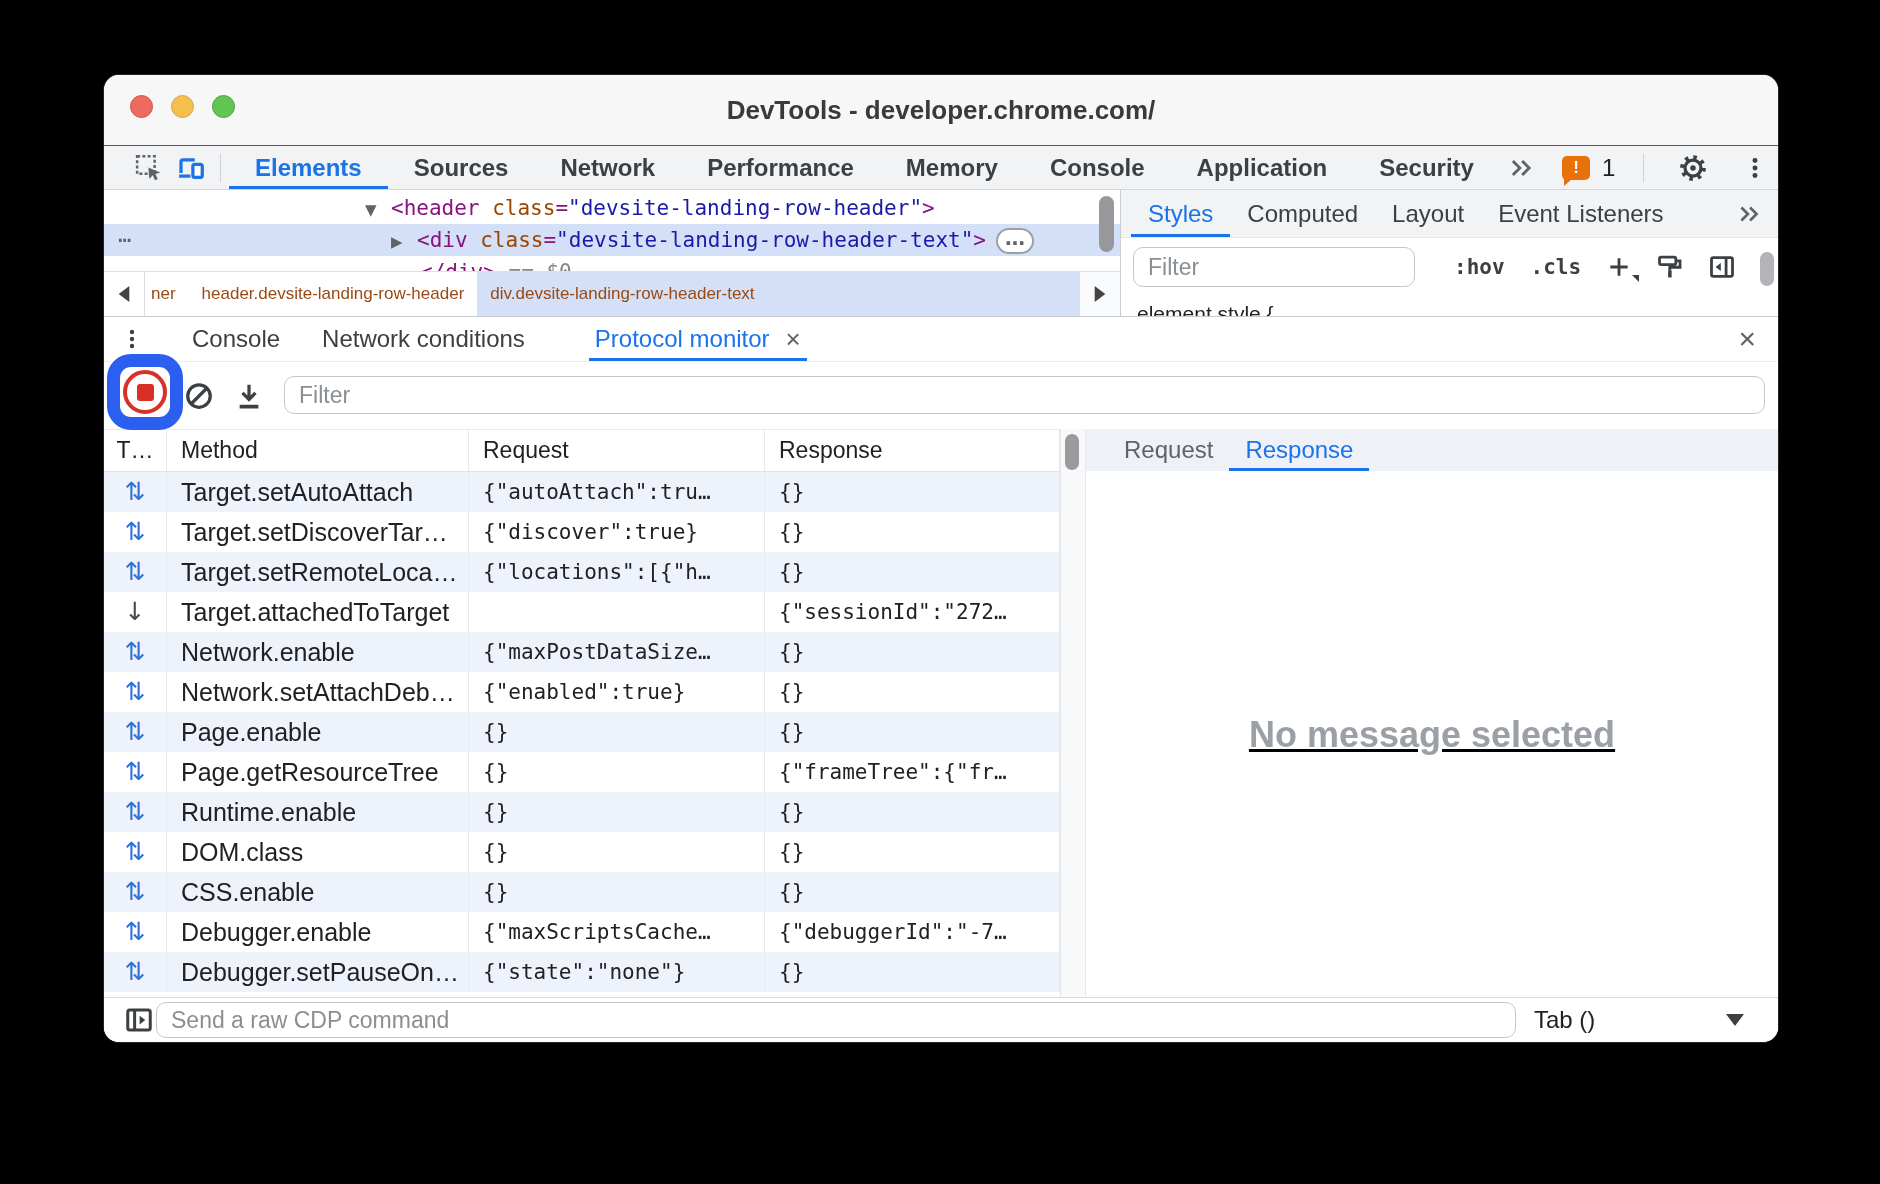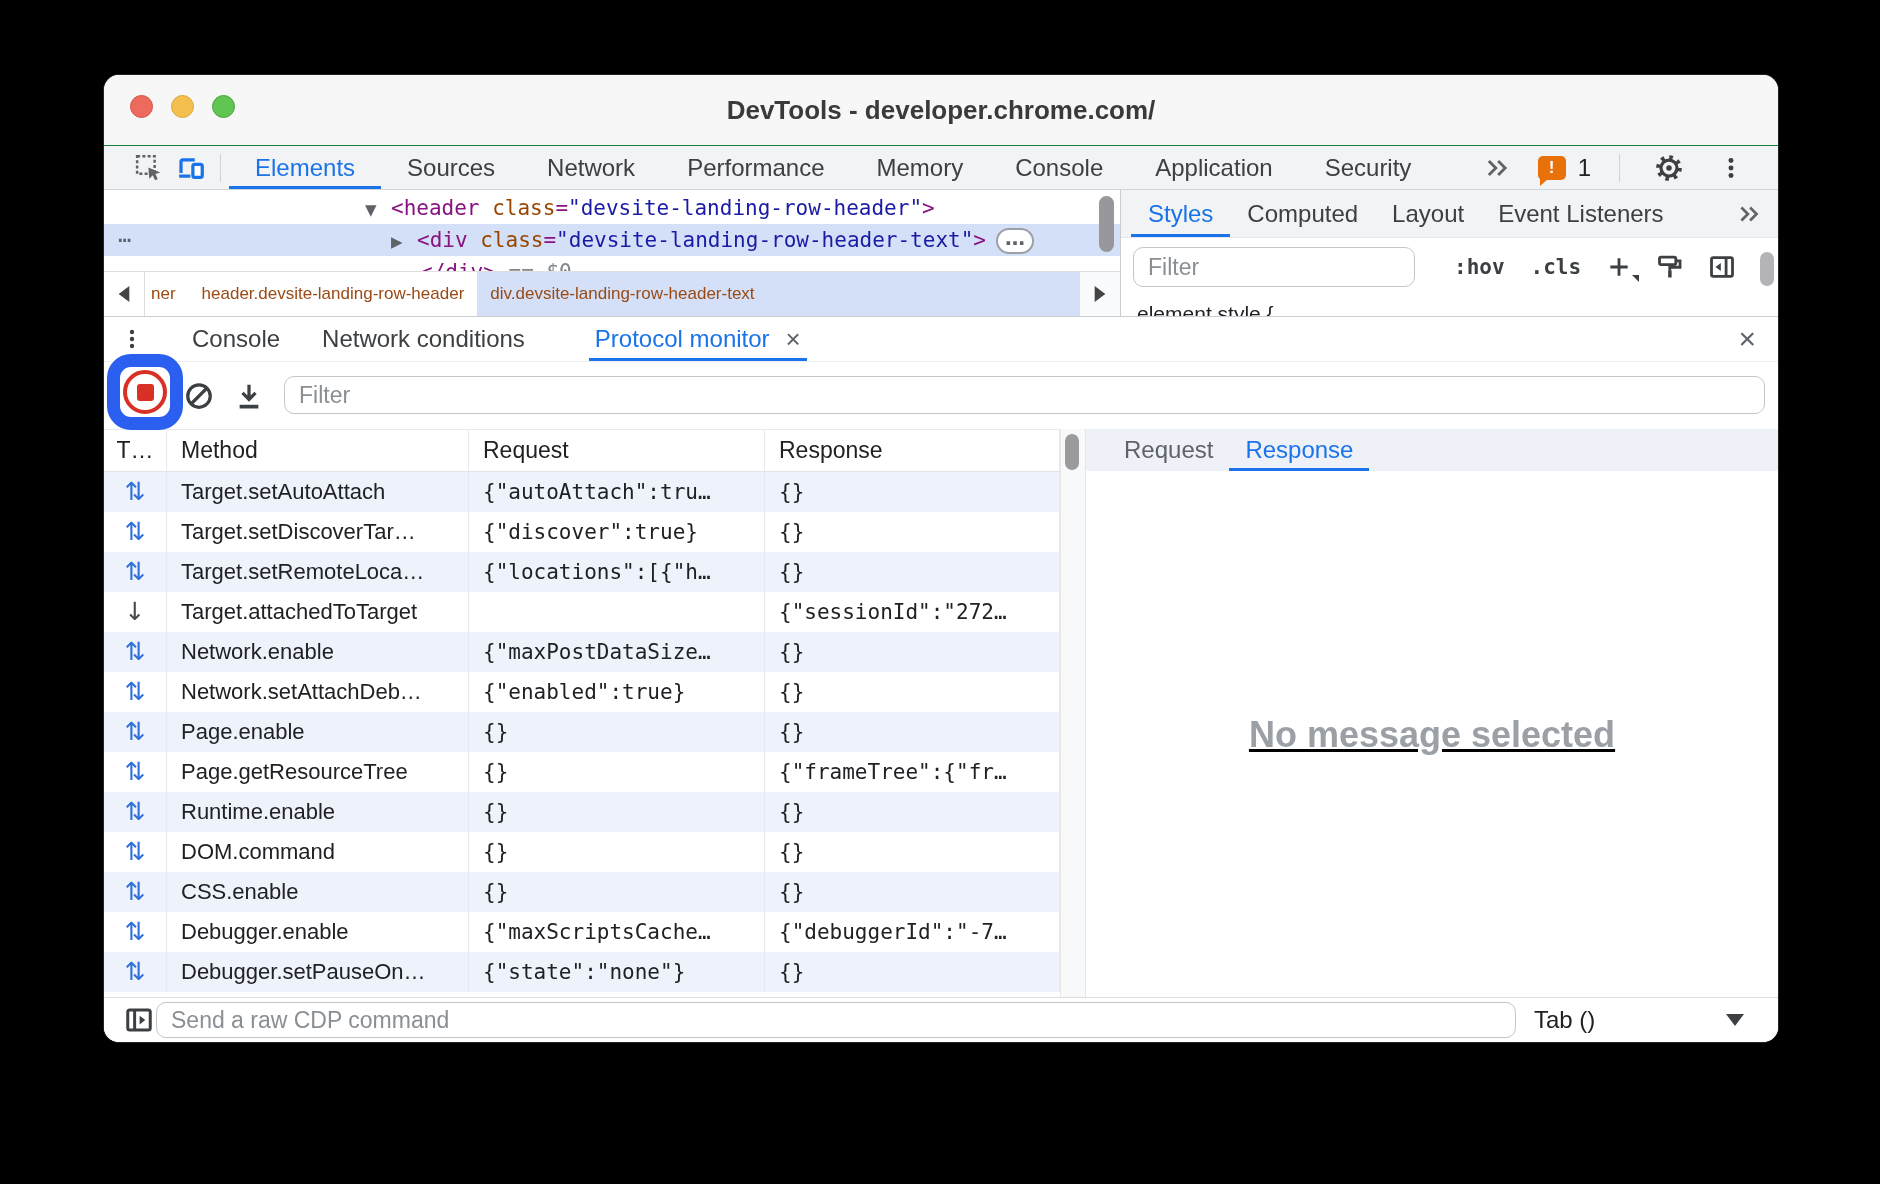--- a/index.html
+++ b/index.html
@@ -14,21 +14,21 @@
   .tl.green{left:108px;background:#61c554;border:1px solid #4aa53d;}
   .win-title{position:absolute;left:0;right:0;top:0;height:70px;line-height:70px;text-align:center;
     font-size:26px;font-weight:600;color:#3a3a3c;}
   
   .main-toolbar{position:absolute;left:0;top:71px;width:100%;height:43px;background:#f1f3f4;
     border-bottom:1px solid #d2d5da;display:flex;align-items:stretch;}
   .mt-icons{display:flex;align-items:center;padding-left:24px;}
   .icon-btn{display:flex;align-items:center;justify-content:center;width:42px;height:36px;cursor:pointer;}
   .mt-divider{width:1px;height:28px;background:#cfd2d6;margin:auto 8px;}
   .main-tabs{display:flex;align-items:stretch;}
-  .main-tab{display:flex;align-items:center;padding:0 26px;font-size:24px;color:#3c4043;box-sizing:border-box;cursor:pointer;}
+  .main-tab{display:flex;align-items:center;padding:0 26px;font-size:24px;color:#3c4043;box-sizing:border-box;cursor:pointer;font-weight:bold;}
   .main-tab.active{color:#1a73e8;border-bottom:3px solid #1a73e8;padding-top:3px;}
   .mt-right{margin-left:auto;display:flex;align-items:center;padding-right:26px;gap:20px;}
   .issues{display:flex;align-items:center;gap:12px;cursor:pointer;}
   .issues-badge{position:relative;width:28px;height:24px;background:#e8710a;border-radius:5px;
     color:#fff;font-weight:700;font-size:17px;text-align:center;line-height:24px;}
   .issues-badge::after{content:"";position:absolute;left:2px;bottom:-6px;border-top:7px solid #e8710a;border-right:8px solid transparent;}
   .issues-count{font-size:24px;color:#202124;}
   
   .elements-region{position:absolute;left:0;top:115px;width:100%;height:126px;background:#fff;}
   .dom-pane{position:absolute;left:0;top:0;width:1016px;height:126px;overflow:hidden;}
@@ -97,21 +97,21 @@
   .pm-filter{position:absolute;left:180px;right:13px;top:14px;height:38px;box-sizing:border-box;}
   
   .pm-body{position:absolute;left:0;top:112px;bottom:44px;width:100%;display:flex;}
   .pm-table{width:956px;flex:none;overflow:hidden;}
   .pm-row{display:grid;grid-template-columns:63px 302px 296px 295px;height:40px;}
   .pm-header .pm-cell{line-height:42px;height:42px;font-size:23px;color:#202124;}
   .pm-header{height:42px;border-bottom:1px solid #dfe3ea;}
   .pm-cell{border-right:1px solid #e6e9f0;padding:0 0 0 14px;line-height:40px;overflow:hidden;
     white-space:nowrap;box-sizing:border-box;}
   .cell-type{padding:0;text-align:center;}
-  .cell-method{font-size:22px;color:#202124;}
+  .cell-method{font-size:25px;color:#202124;}
   .cell-mono{font-family:"DejaVu Sans Mono",monospace;font-size:21px;color:#202124;}
   .pm-rows .pm-row:nth-child(odd){background:#eef2fa;}
   .dir{font-family:"DejaVu Sans",sans-serif;font-size:25px;color:#2f6fd8;}
   .dir.recv{color:#45484d;}
   .pm-scroll{width:24px;flex:none;background:#f8f9fa;border-left:1px solid #e7e7e7;border-right:1px solid #e7e7e7;position:relative;}
   .pm-scroll-thumb{position:absolute;left:4px;top:5px;width:14px;height:36px;border-radius:8px;background:#9b9b9e;}
   .pm-detail{flex:1;display:flex;flex-direction:column;background:#fff;}
   .detail-tabs{height:42px;background:#eef1f8;display:flex;align-items:stretch;padding-left:22px;flex:none;}
   .detail-tab{display:flex;align-items:center;padding:0 16px;font-size:24px;color:#5f6368;cursor:pointer;box-sizing:border-box;}
   .detail-tab.active{color:#1a73e8;border-bottom:3px solid #1a73e8;padding-top:3px;}
@@ -374,21 +374,21 @@
             <div class="pm-cell cell-mono">{"frameTree":{"fr…</div>
           </div>
           <div class="pm-row">
             <div class="pm-cell cell-type"><span class="dir">⇅</span></div>
             <div class="pm-cell cell-method">Runtime.enable</div>
             <div class="pm-cell cell-mono">{}</div>
             <div class="pm-cell cell-mono">{}</div>
           </div>
           <div class="pm-row">
             <div class="pm-cell cell-type"><span class="dir">⇅</span></div>
-            <div class="pm-cell cell-method">DOM.command</div>
+            <div class="pm-cell cell-method">DOM.class</div>
             <div class="pm-cell cell-mono">{}</div>
             <div class="pm-cell cell-mono">{}</div>
           </div>
           <div class="pm-row">
             <div class="pm-cell cell-type"><span class="dir">⇅</span></div>
             <div class="pm-cell cell-method">CSS.enable</div>
             <div class="pm-cell cell-mono">{}</div>
             <div class="pm-cell cell-mono">{}</div>
           </div>
           <div class="pm-row">

